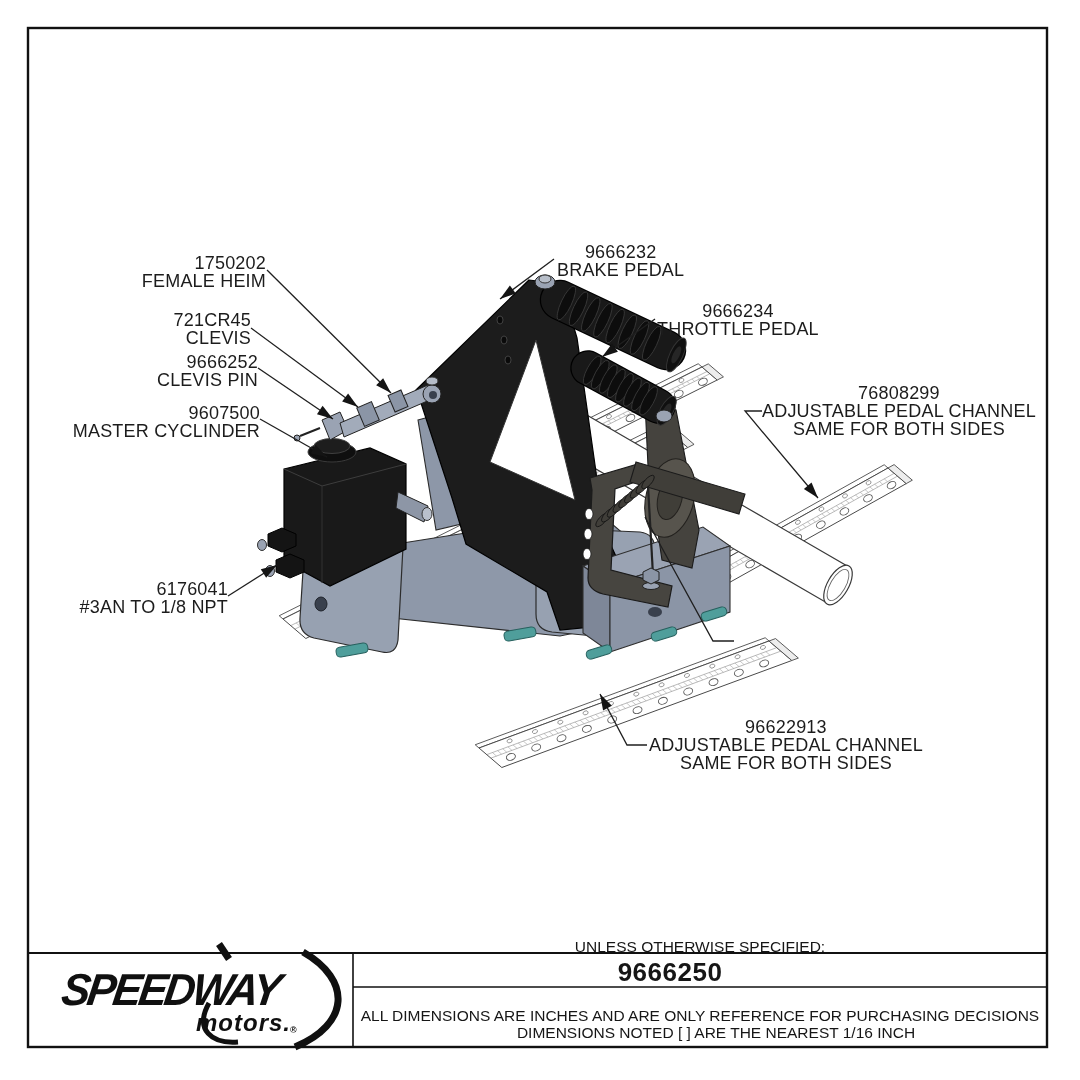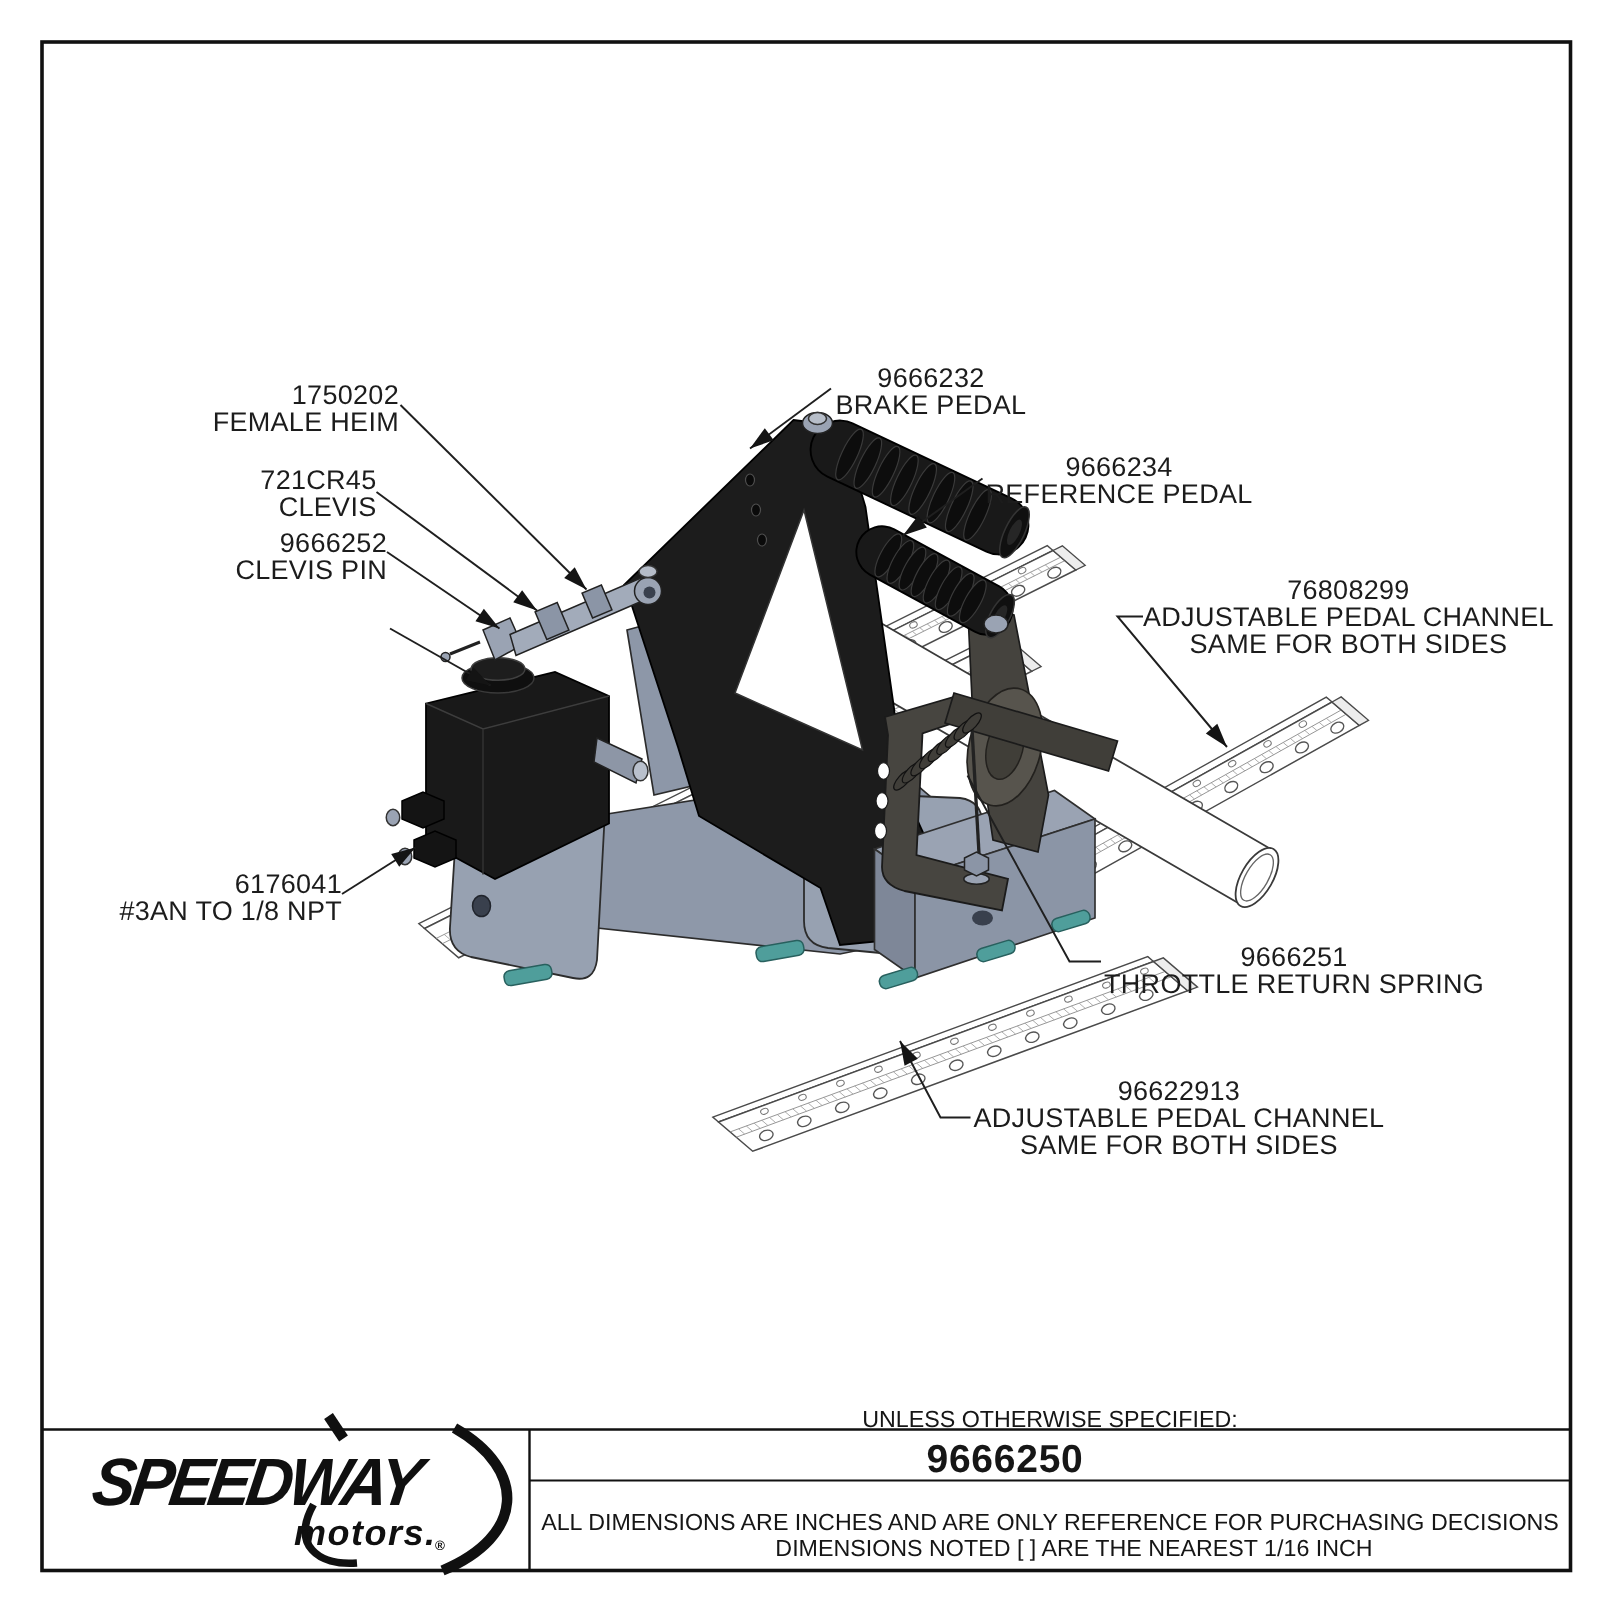--- a/index.html
+++ b/index.html
@@ -549,41 +549,41 @@
   <span>FEMALE HEIM</span>
 </div>
 <div class="callout right" style="top:311px;right:829px">
   <span>721CR45</span>
   <span>CLEVIS</span>
 </div>
 <div class="callout right" style="top:353px;right:822px">
   <span>9666252</span>
   <span>CLEVIS PIN</span>
 </div>
+<div class="callout right" style="top:404px;right:820px">
+  <span>9607500</span>
+  <span>MASTER CYCLINDER</span>
+</div>
 <div class="callout right" style="top:580px;right:852px">
   <span>6176041</span>
   <span>#3AN TO 1/8 NPT</span>
 </div>
 <div class="callout left" style="top:243px;left:557px">
   <span>9666232</span>
   <span>BRAKE PEDAL</span>
 </div>
 <div class="callout left" style="top:302px;left:657px">
   <span>9666234</span>
-  <span>REFERENCE PEDAL</span>
+  <span>THROTTLE PEDAL</span>
 </div>
 <div class="callout left" style="top:384px;left:762px">
   <span>76808299</span>
   <span>ADJUSTABLE PEDAL CHANNEL</span>
   <span>SAME FOR BOTH SIDES</span>
 </div>
-<div class="callout left" style="top:629px;left:736px">
-  <span>9666251</span>
-  <span>THROTTLE RETURN SPRING</span>
-</div>
 <div class="callout left" style="top:718px;left:649px">
   <span>96622913</span>
   <span>ADJUSTABLE PEDAL CHANNEL</span>
   <span>SAME FOR BOTH SIDES</span>
 </div>
 
 <div id="logo">
   <span class="primary">SPEEDWAY</span>
   <span class="secondary">motors.</span>
   <span class="reg">®</span>

